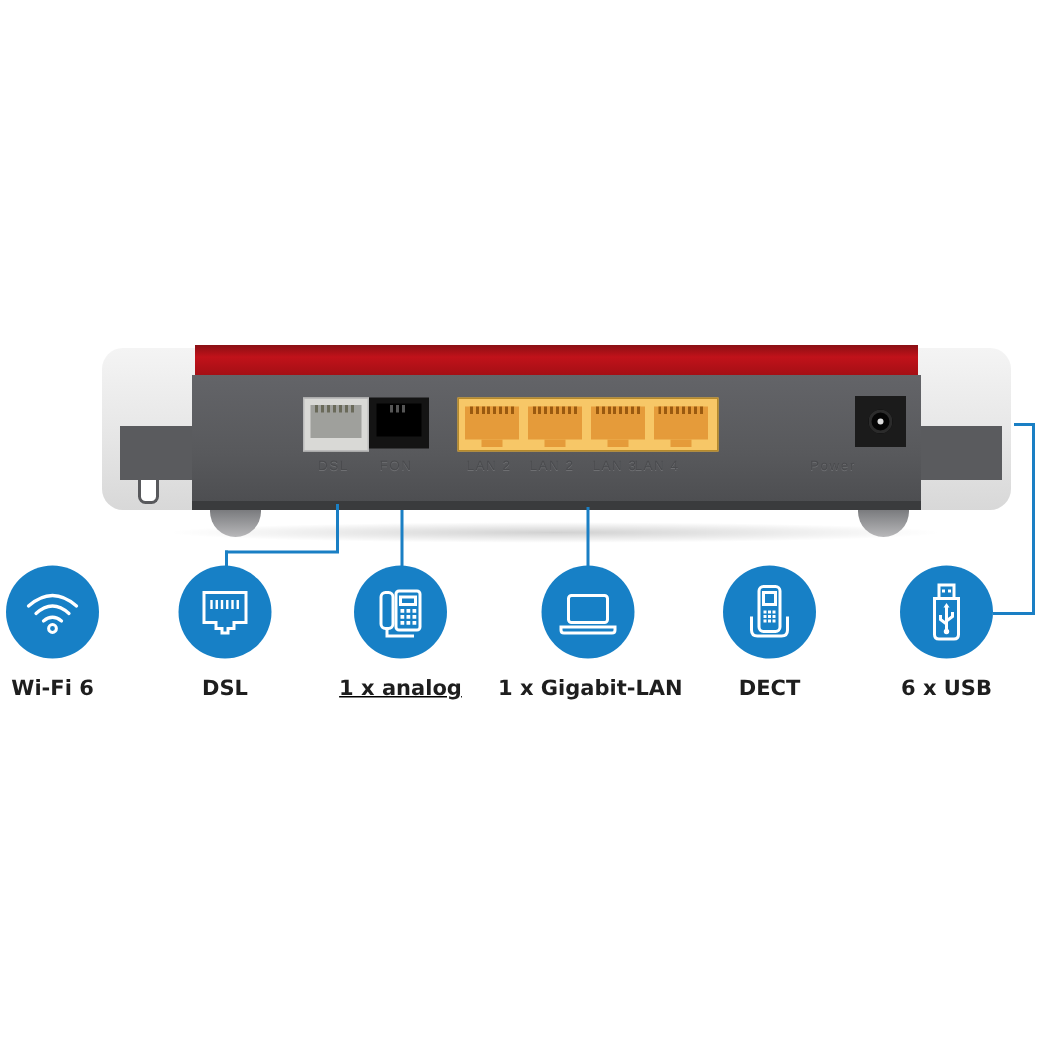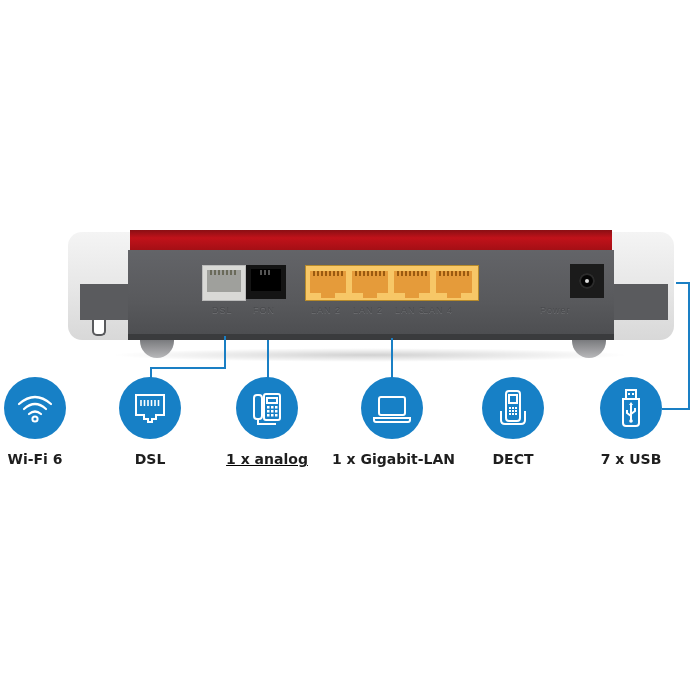--- a/index.html
+++ b/index.html
@@ -231,15 +231,15 @@
             <path d="M35 31 V34 L31 37"></path>
           </g>
         <g fill="#fff">
             <rect x="28" y="16" width="2" height="2"></rect>
             <rect x="32" y="16" width="2" height="2"></rect>
         <circle cx="31" cy="44" r="1.8"></circle>
             <path d="M31 25 L29 28 H33 Z"></path>
           </g>
         </svg>
     </div>
-    <div class="flabel">7 x USB</div>
+    <div class="flabel">6 x USB</div>
   </div>
 </div>
 
 </body></html>

